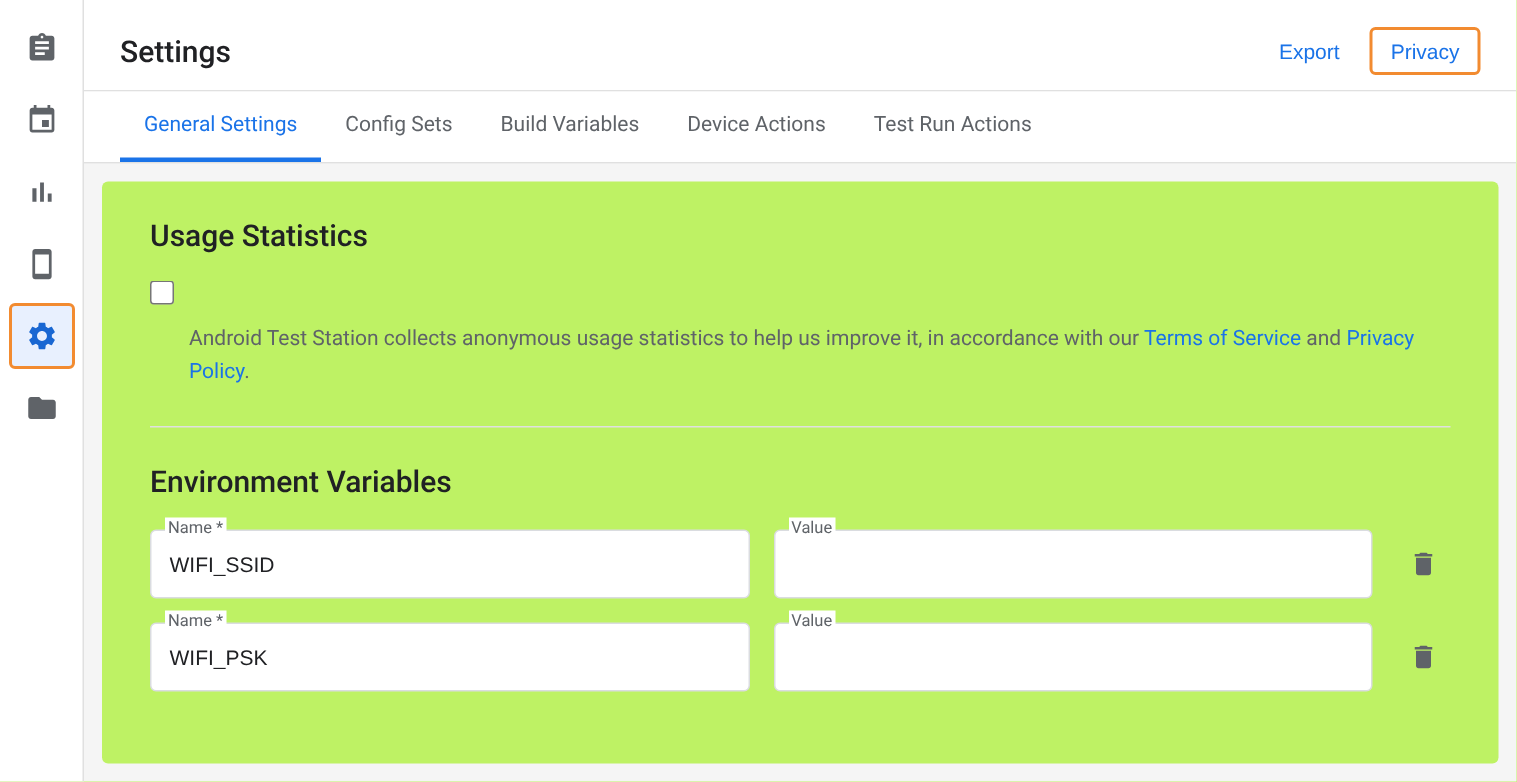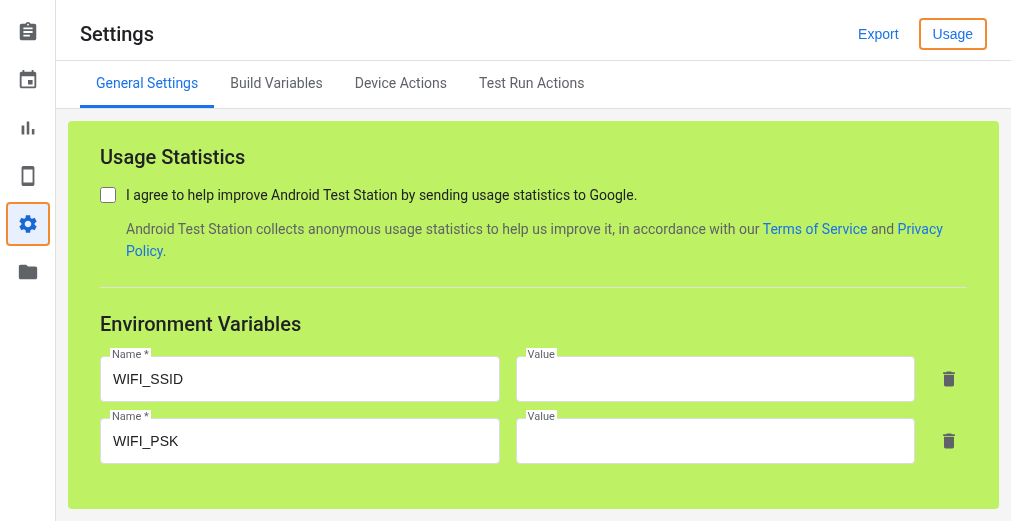--- a/index.html
+++ b/index.html
@@ -237,38 +237,38 @@
     </svg>
   </div>
 </nav>
 
 <div class="main">
 
   <div class="header">
     <span class="header-title">Settings</span>
     <div class="header-actions">
       <button class="btn-export">Export</button>
-      <button class="btn-import">Usage</button>
+      <button class="btn-import">Privacy</button>
     </div>
   </div>
 
   <div class="tabs">
     <div class="tab active">General Settings</div>
+    <div class="tab">Config Sets</div>
     <div class="tab">Build Variables</div>
     <div class="tab">Device Actions</div>
     <div class="tab">Test Run Actions</div>
   </div>
 
   <div class="content">
 
     <div>
       <div class="section-title">Usage Statistics</div>
       <div class="checkbox-row">
         <input type="checkbox" style="">
-        <span class="checkbox-label">I agree to help improve Android Test Station by sending usage statistics to Google.</span>
       </div>
       <p class="info-text">
         <span>Android Test Station collects anonymous usage statistics to help us improve it, in accordance with our</span>
         <a class="link">Terms of Service</a>
         <span>and</span>
         <a class="link">Privacy Policy</a><span>.</span>
       </p>
     </div>
 
     <hr class="divider">

